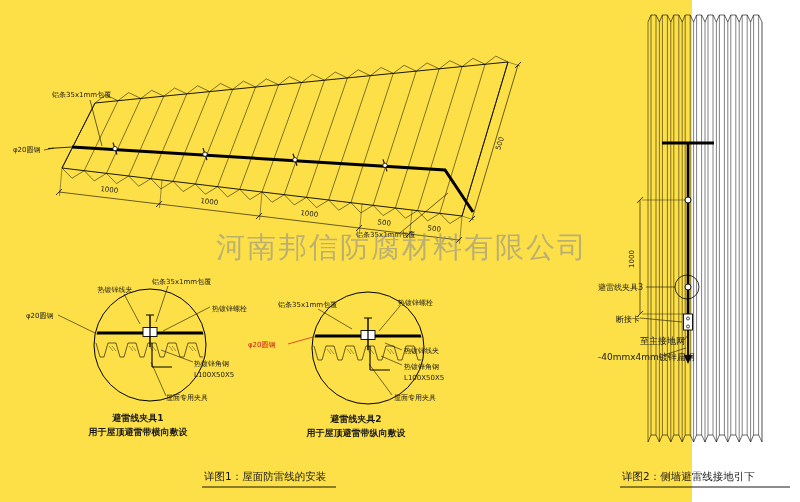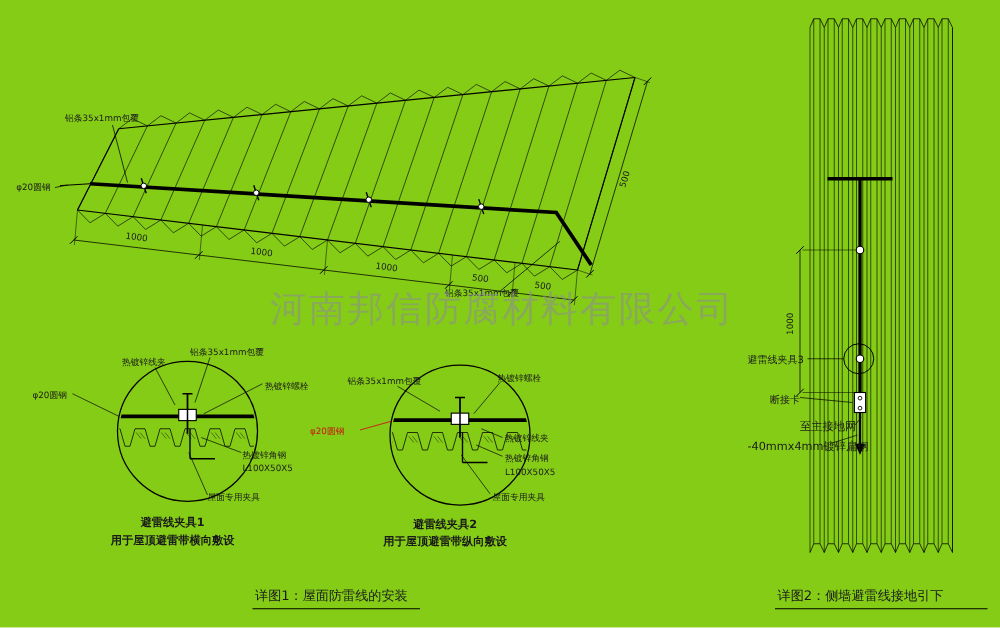--- a/index.html
+++ b/index.html
@@ -1,16 +1,16 @@
 <!DOCTYPE html>
 <html><head>
 <meta charset="utf-8">
 <style>
   html,body{margin:0;padding:0;background:#ffffff;width:800px;height:502px;overflow:hidden}
-  #stage{position:relative;width:800px;height:502px;background:#84cc16}
+  #stage{position:relative;width:692px;height:502px;background:#fde047}
   svg{display:block}
   svg text{font-family:"DejaVu Sans","Liberation Sans",sans-serif;fill:#1a1a1a}
   .lbl{font-size:7px}
   .lbl8{font-size:8px}
   .lbl9{font-size:9px}
   .dim{font-size:7px}
   .cap{font-size:9px;font-weight:bold}
   .figcap{font-size:10.5px}
   .red{fill:#cc1111}
   .wm{font-size:29px;letter-spacing:2px;fill:#8f8f8f;opacity:.58}

